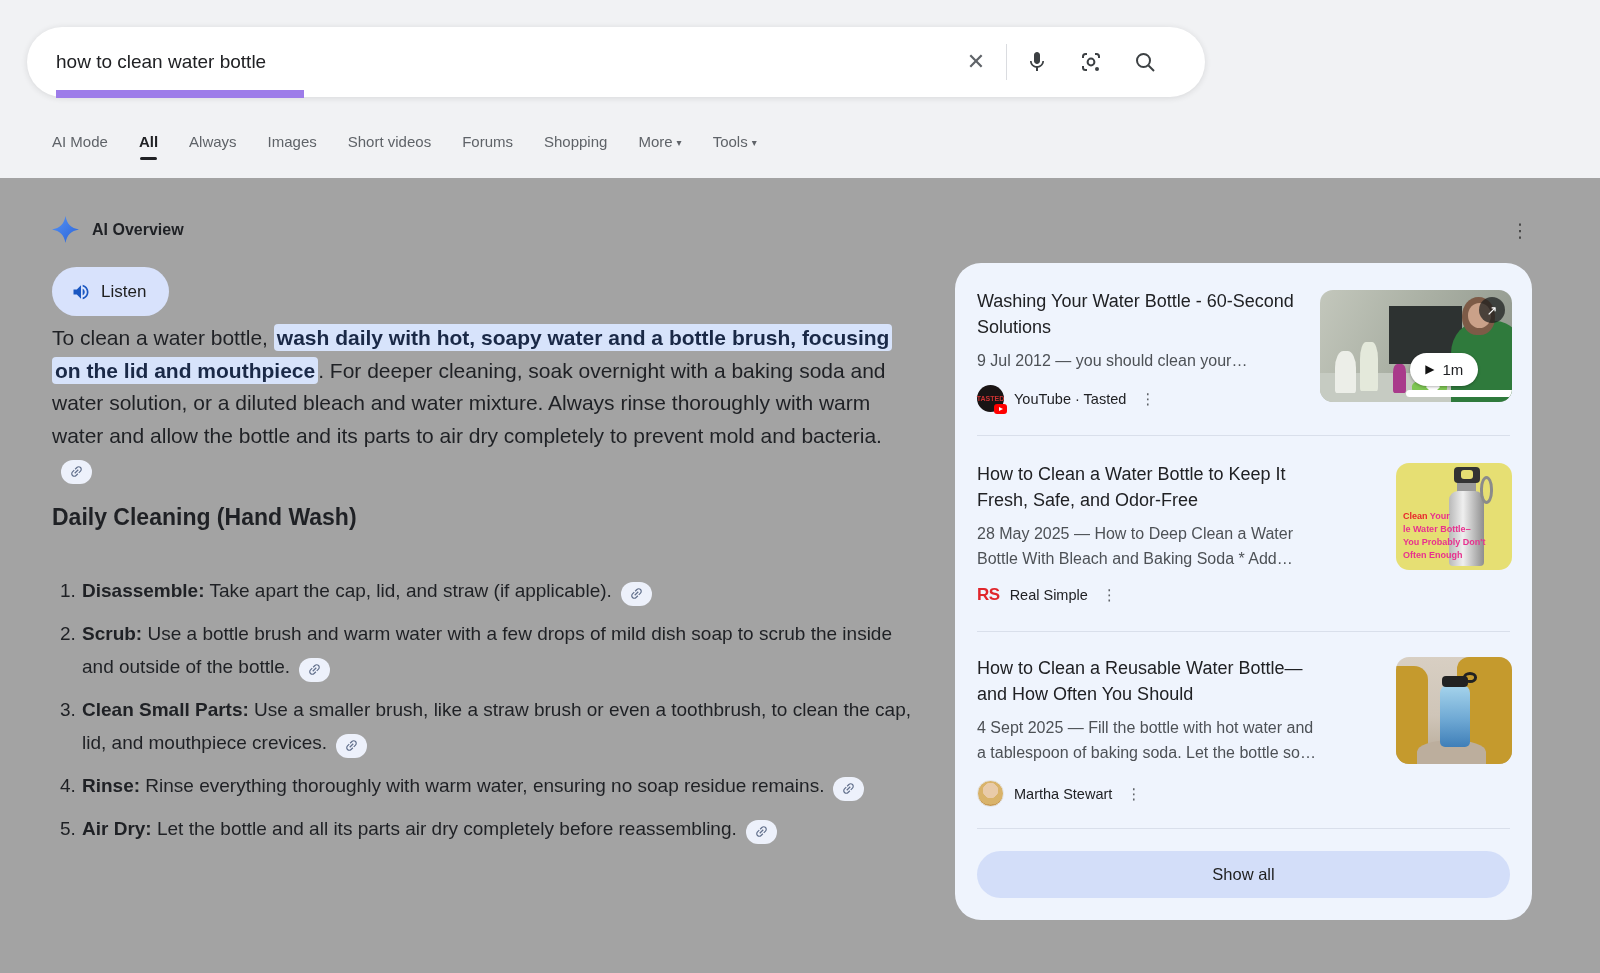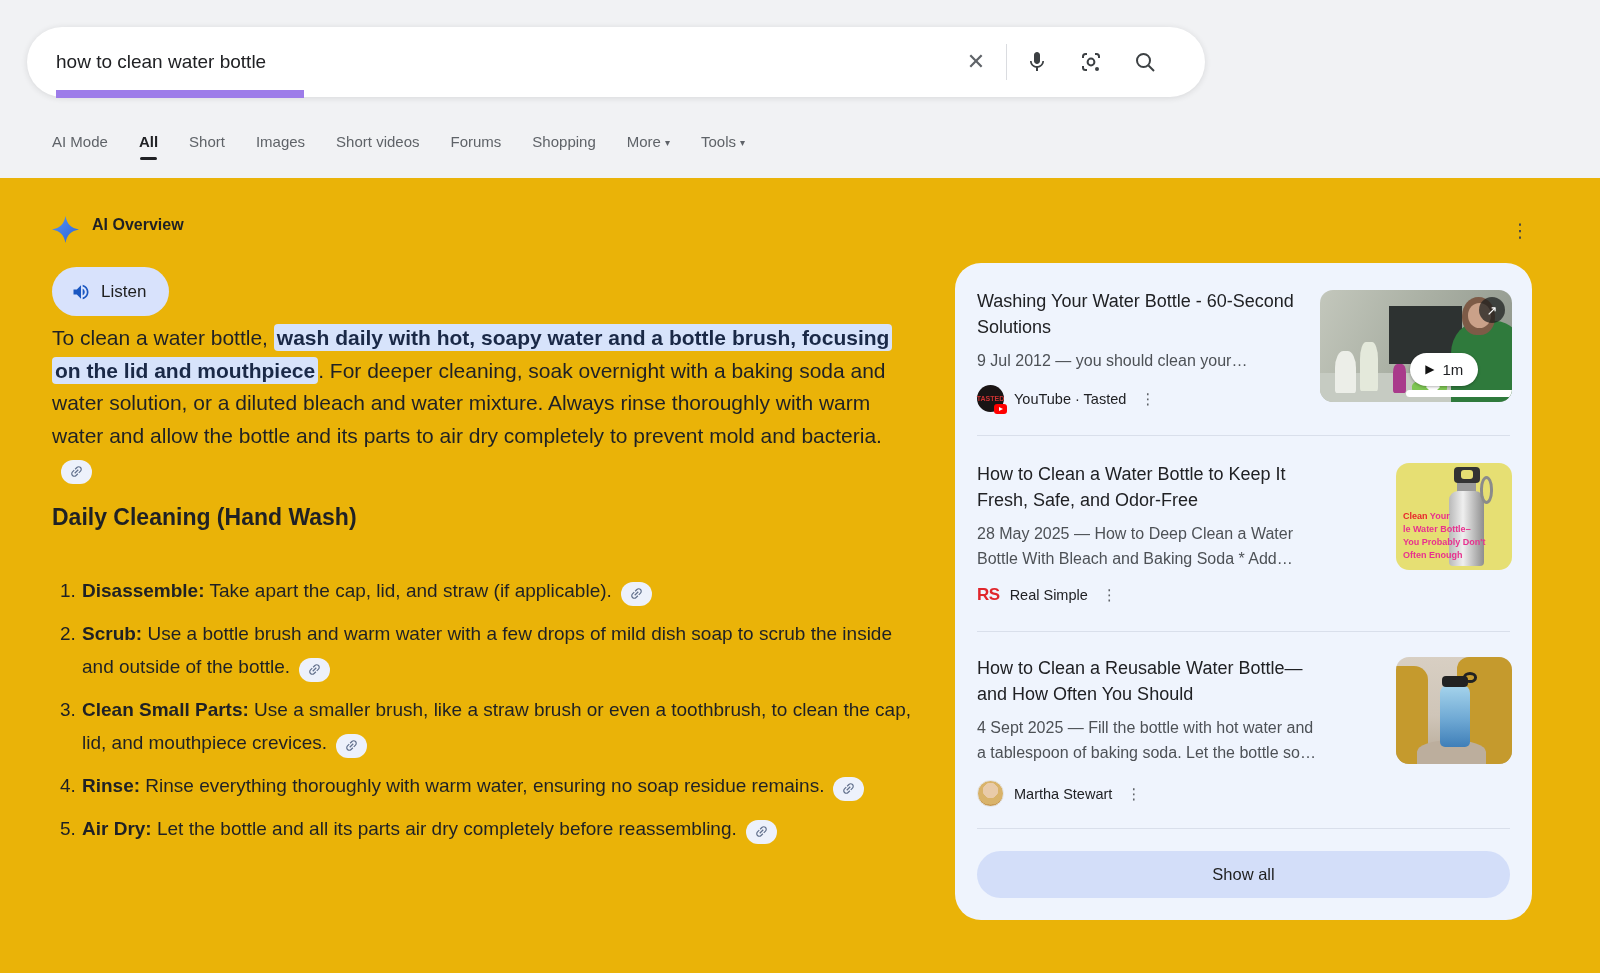--- a/index.html
+++ b/index.html
@@ -1,38 +1,38 @@
 <!DOCTYPE html>
 <html style="--header-bg: #f1f2f4; --accent-purple: #9d7ce9; --highlight-bg: #d7e3fb; --highlight-text: #1a2947; --listen-bg: #d8e2fc; --listen-icon: #1a57c2; --panel-bg: #eff4fd; --show-all-bg: #d3def9; --text-primary: #1f2125; --text-secondary: #4d5156; --tab-inactive: #5f6368; --rs-red: #e0262c; --youtube-red: #ff0000; --sparkle-blue: #3f74e8;"><head>
 <meta charset="utf-8">
 <style>
   * { margin:0; padding:0; box-sizing:border-box; }
   html,body { width:1600px; height:973px; background:#fff; font-family:"Liberation Sans", sans-serif; }
-  #page { position:relative; width:1600px; height:973px; background:#eab308; overflow:hidden; }
+  #page { position:relative; width:1600px; height:973px; background:#a3a3a3; overflow:hidden; }
 
   
   .header { position:absolute; left:0; top:0; width:1600px; height:178px; background:var(--header-bg,#f1f2f4); }
   .search-pill { position:absolute; left:27px; top:27px; width:1178px; height:70px; background:#fff;
                  border-radius:35px; box-shadow:0 1px 6px rgba(32,33,36,.12); display:flex; align-items:center; }
   .search-query { margin-left:29px; font-size:19px; color:#202124; flex:1; white-space:nowrap; overflow:hidden; }
   .search-icons { display:flex; align-items:center; margin-right:48px; }
   .sicon { width:24px; height:24px; display:flex; align-items:center; justify-content:center; cursor:pointer; }
   .clear-x { font-size:22px; color:#5f6368; line-height:1; }
   .vdivider { width:1px; height:36px; background:#dadce0; margin:0 18px; }
   .gap30 { margin-left:30px; }
   .purple-bar { position:absolute; left:56px; top:90px; width:248px; height:8px; background:var(--accent-purple,#9d7ce9); }
 
   .tabs { position:absolute; left:52px; top:133px; display:flex; align-items:flex-start; gap:31px; }
   .tab { font-size:15px; color:var(--tab-inactive,#5f6368); cursor:pointer; padding-bottom:10px; position:relative; white-space:nowrap; }
   .tab.active { color:#202124; font-weight:700; }
   .tab.active::after { content:""; position:absolute; left:1px; right:1px; bottom:0; height:3px; background:#202124; border-radius:2px; }
   .tab .dd { font-size:10px; color:#5f6368; margin-left:4px; vertical-align:1px; }
 
   
-  .aio-head { position:absolute; left:52px; top:216px; display:flex; gap:13px; }
+  .aio-head { position:absolute; left:52px; top:216px; display:flex; align-items:center; gap:13px; }
   .sparkle { width:27px; height:27px; }
   .aio-title { font-size:16px; font-weight:700; color:var(--text-primary,#1f2125); }
   .kebab-top { position:absolute; left:1508px; top:219px; font-size:19px; color:#474747; letter-spacing:0; cursor:pointer; line-height:24px; width:24px; text-align:center; }
 
   .listen-btn { position:absolute; left:52px; top:267px; height:49px; border-radius:25px; background:var(--listen-bg,#d8e2fc);
                 display:flex; align-items:center; gap:10px; padding:0 23px 0 19px; cursor:pointer; border:none; }
   .listen-label { font-size:17px; color:#1f1f1f; font-weight:500; }
 
   
   .intro { position:absolute; left:52px; top:322px; width:856px; font-size:21px; line-height:32.5px; color:var(--text-primary,#1f2125); }
@@ -142,21 +142,21 @@
               <line x1="15.5" y1="15.5" x2="21" y2="21"></line>
           </svg>
         </div>
       </div>
     </div>
     <div class="purple-bar"></div>
 
     <div class="tabs">
       <div class="tab">AI Mode</div>
       <div class="tab active">All</div>
-      <div class="tab">Short</div>
+      <div class="tab">Always</div>
       <div class="tab">Images</div>
       <div class="tab">Short videos</div>
       <div class="tab">Forums</div>
       <div class="tab">Shopping</div>
       <div class="tab"><span>More</span><span class="dd">▾</span></div>
       <div class="tab"><span>Tools</span><span class="dd">▾</span></div>
     </div>
   </div>
 
   <div class="aio-head">

